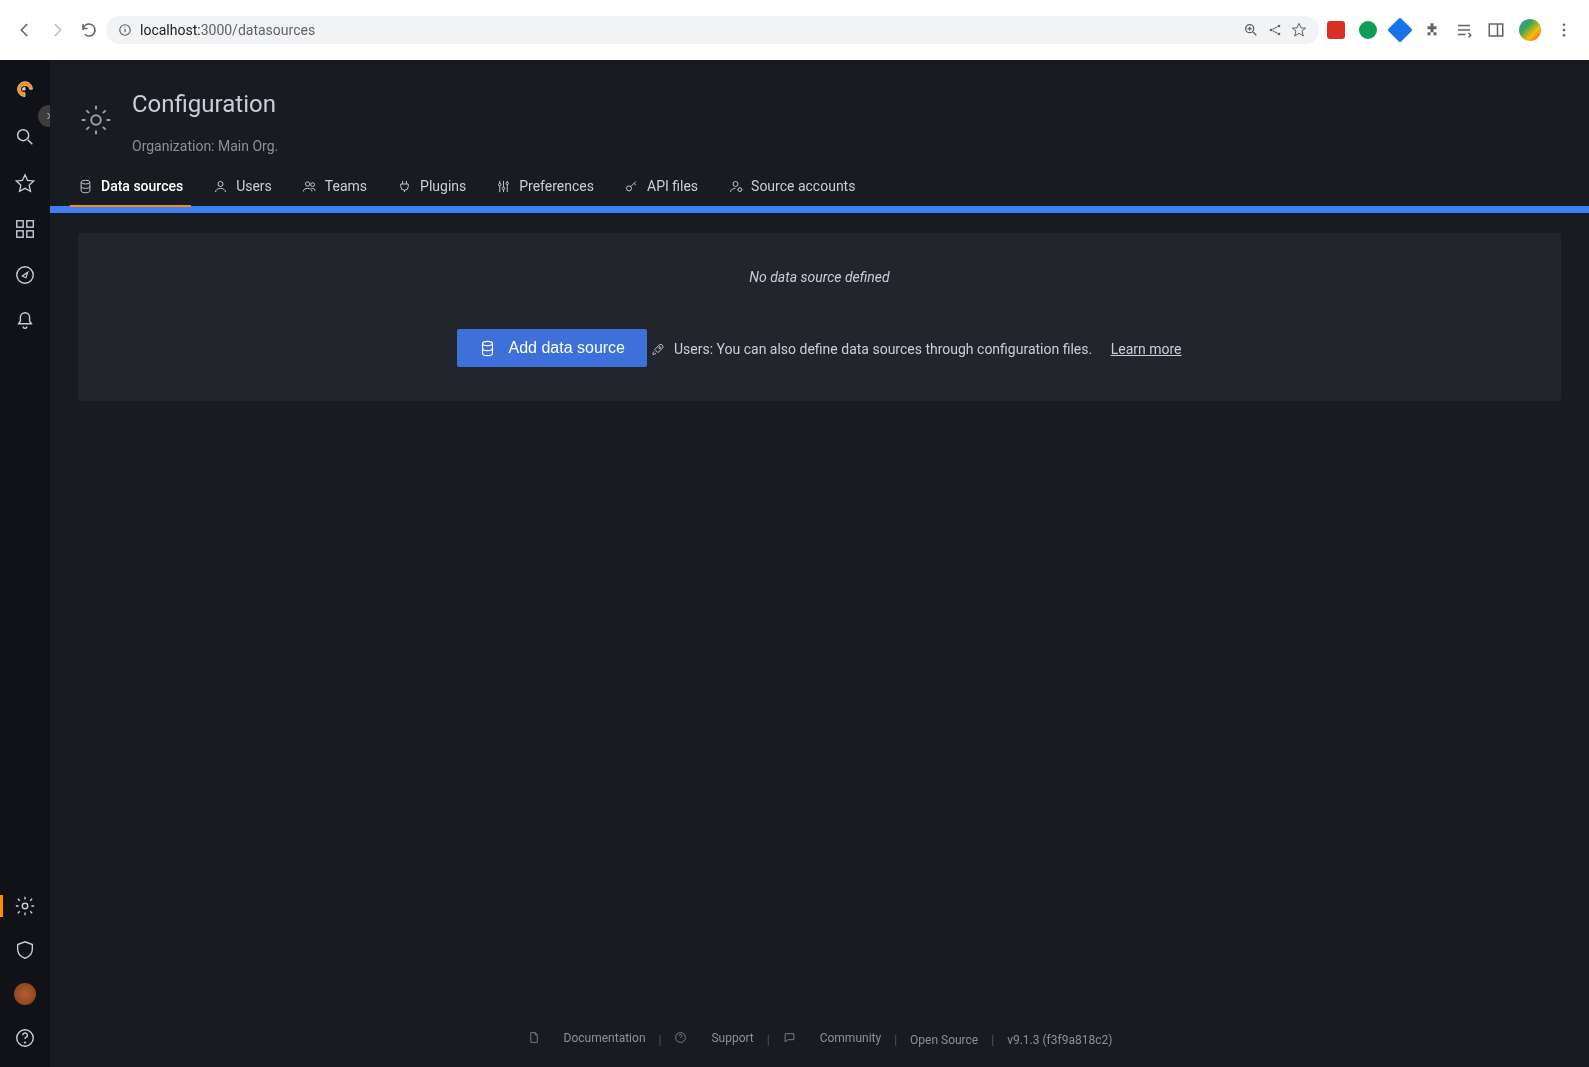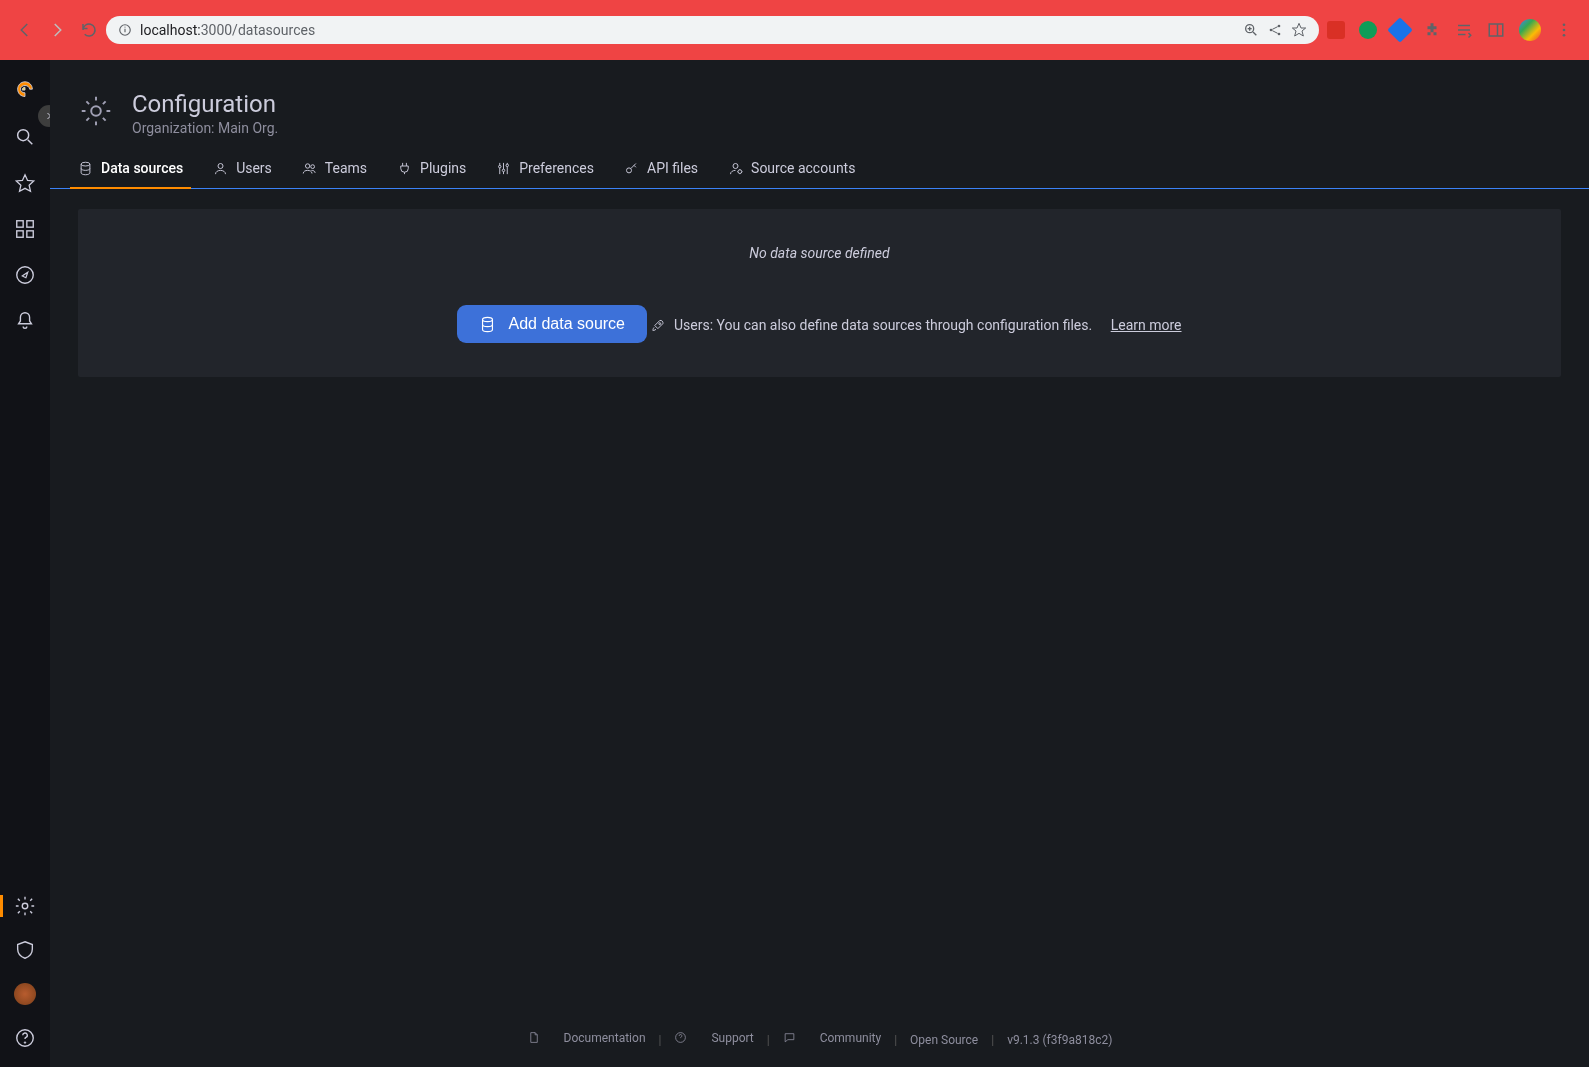--- a/index.html
+++ b/index.html
@@ -9,21 +9,21 @@
       color: #ccccdc;
       width: 1589px;
       height: 1067px;
       overflow: hidden;
       display: flex;
       flex-direction: column;
     }
     
     .browser-bar {
       height: 60px;
-      background: #ef4444;
+      background: #ffffff;
       display: flex;
       align-items: center;
       padding: 0 10px;
       gap: 8px;
     }
     .browser-nav { display: flex; align-items: center; gap: 14px; padding-left: 6px; }
     .browser-icon { width: 18px; height: 18px; fill: #5f6368; cursor: pointer; }
     .browser-icon.disabled { fill: #bdbdbd; }
     .address-bar {
       flex: 1;
@@ -95,27 +95,27 @@
       position:relative;
     }
     .page-header {
       padding: 30px 28px 0 28px;
       display:flex;
       align-items:center;
       gap:18px;
     }
     .page-header-icon svg { width:36px; height:36px; stroke:#a0a0b4; fill:none; stroke-width:1.3; }
     .page-title { font-size:24px; font-weight:400; color:#ccccdc; }
-    .page-subtitle { font-size:14px; color:#8e8e9e; margin-top:2px; }
+    .page-subtitle { font-size:14px; color:#8e8e9e; margin-top:20px; }
     
     .tabs {
       display:flex;
       gap: 30px;
       padding: 24px 28px 0 28px;
-      border-bottom: 1px solid #3b82f6;
+      border-bottom: 7px solid #3b82f6;
     }
     .tab {
       display:flex;
       align-items:center;
       gap:8px;
       padding-bottom:12px;
       font-size:14px;
       color:#ccccdc;
       cursor:pointer;
       position:relative;
@@ -149,21 +149,21 @@
       display:inline-flex;
       align-items:center;
       gap:12px;
       background:#3d71d9;
       color:#fff;
       padding: 10px 22px;
       font-size:16px;
       font-weight:500;
       border:none;
       cursor:pointer;
-      border-radius:9px;
+      border-radius:2px;
     }
     .add-btn svg { width:17px; height:17px; stroke:#fff; fill:none; stroke-width:1.6; }
     .protip {
       margin-top: 28px;
       font-size:14px;
       color:#ccccdc;
       display:inline-flex;
       align-items:center;
       gap:8px;
     }

